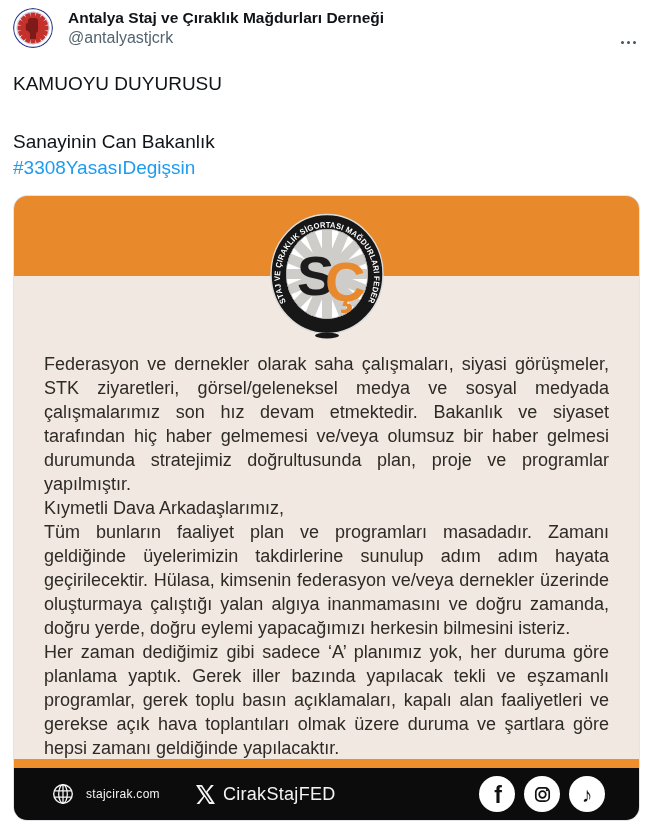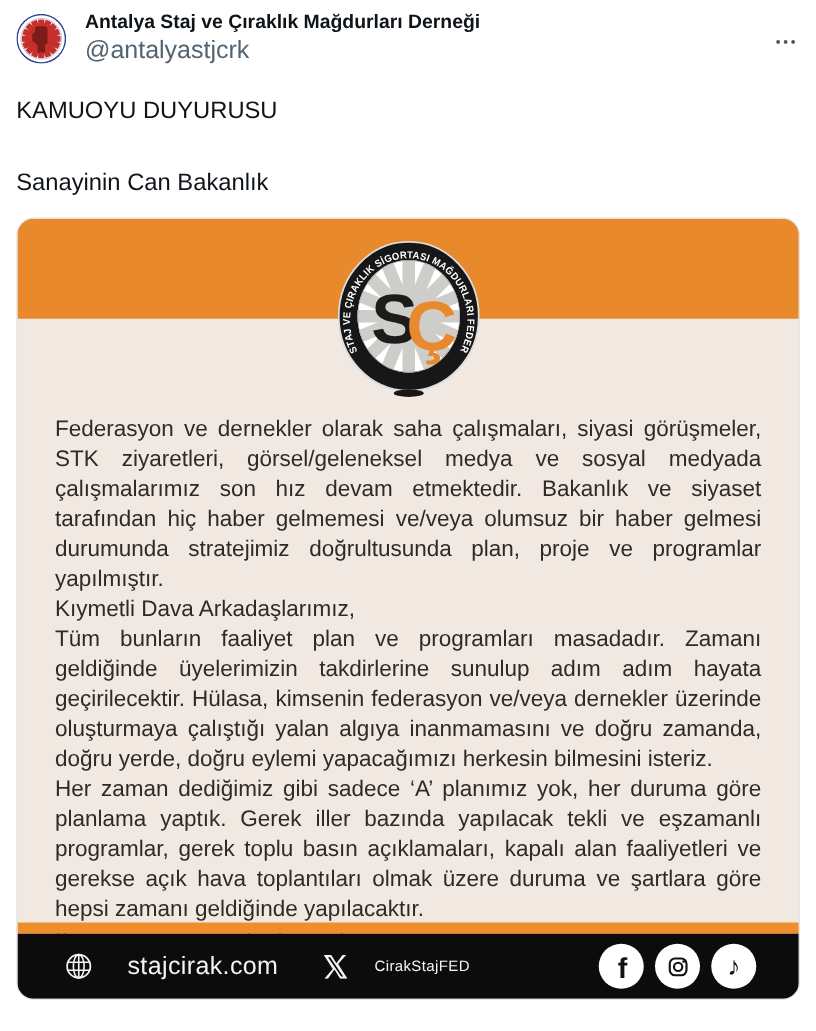--- a/index.html
+++ b/index.html
@@ -4,25 +4,25 @@
 <style>
   html,body{margin:0;padding:0;}
   body{
     width:653px;height:825px;background:#ffffff;
     font-family:"Liberation Sans","DejaVu Sans",sans-serif;
     color:#0f1419;overflow:hidden;
   }
   .wrap{padding:0 13px;}
 
   
-  .hdr{display:flex;align-items:center;padding-top:8px;}
+  .hdr{display:flex;align-items:flex-end;padding-top:8px;}
   .avatar{width:40px;height:40px;border-radius:50%;overflow:hidden;flex:0 0 auto;cursor:pointer;}
   .hdr-names{margin-left:15px;line-height:1.25;}
   .author{font-weight:bold;font-size:15.5px;color:#0f1419;}
-  .handle{font-size:20px;color:#536471;margin-top:1px;}
+  .handle{font-size:16px;color:#536471;margin-top:1px;}
   .more{margin-left:auto;margin-top:6px;display:flex;gap:2.5px;padding:4px;cursor:pointer;}
   .more .dot{width:3.5px;height:3.5px;border-radius:50%;background:#425364;}
 
   
   .tweet-text{margin-top:24px;font-size:19px;line-height:24px;color:#0f1419;}
   .tweet-text p{margin:0;}
   .tweet-line2{margin-top:34px !important;}
   .hashtag{color:#1d9bf0;margin-top:2px !important;cursor:pointer;}
 
   
@@ -39,22 +39,22 @@
     font-size:18px;line-height:24px;text-align:justify;
   }
   .poster-text p{margin:0;}
 
   .poster-footer{position:absolute;left:0;right:0;bottom:0;}
   .strip{height:9px;background:#ef8f2c;}
   .bar{
     height:52px;background:#0c0c0c;display:flex;align-items:center;
     padding:0 34px 0 38px;color:#f4f4f4;
   }
-  .bar .site{font-size:20px;margin-left:28px;letter-spacing:.3px;}
-  .bar .xh{font-size:12px;margin-left:22px;letter-spacing:.3px;}
+  .bar .site{font-size:12px;margin-left:12px;letter-spacing:.3px;}
+  .bar .xh{font-size:18px;margin-left:8px;letter-spacing:.3px;}
   .bar .xgrp{display:flex;align-items:center;margin-left:36px;}
   .socials{margin-left:auto;display:flex;gap:9px;align-items:center;}
   .soc{
     width:36px;height:36px;border-radius:50%;background:#ffffff;color:#111;
     display:flex;align-items:center;justify-content:center;
   }
   .soc.fb span{font-weight:bold;font-size:23px;line-height:1;transform:translate(1px,1px);}
   .soc.tt span{font-weight:bold;font-size:21px;line-height:1;}
 </style>
 </head>
@@ -94,20 +94,21 @@
     <div class="more" title="More">
       <span class="dot"></span>
       <span class="dot"></span>
       <span class="dot"></span>
     </div>
   </div>
 
   <div class="tweet-text">
     <p>KAMUOYU DUYURUSU</p>
     <p class="tweet-line2">Sanayinin Can Bakanlık</p>
+    <p class="hashtag">#3308YasasıDegişsin</p>
   </div>
 
   <div class="card">
     <div class="band"></div>
 
     <div class="logo-box">
       <svg width="116" height="126" viewBox="0 0 116 126">
         <ellipse cx="58" cy="61" rx="56" ry="59.5" fill="#171717" stroke="#dcdcdc" stroke-width="1.4"></ellipse>
         <clipPath id="lgclip">
             <ellipse cx="58" cy="61" rx="41" ry="45"></ellipse>

